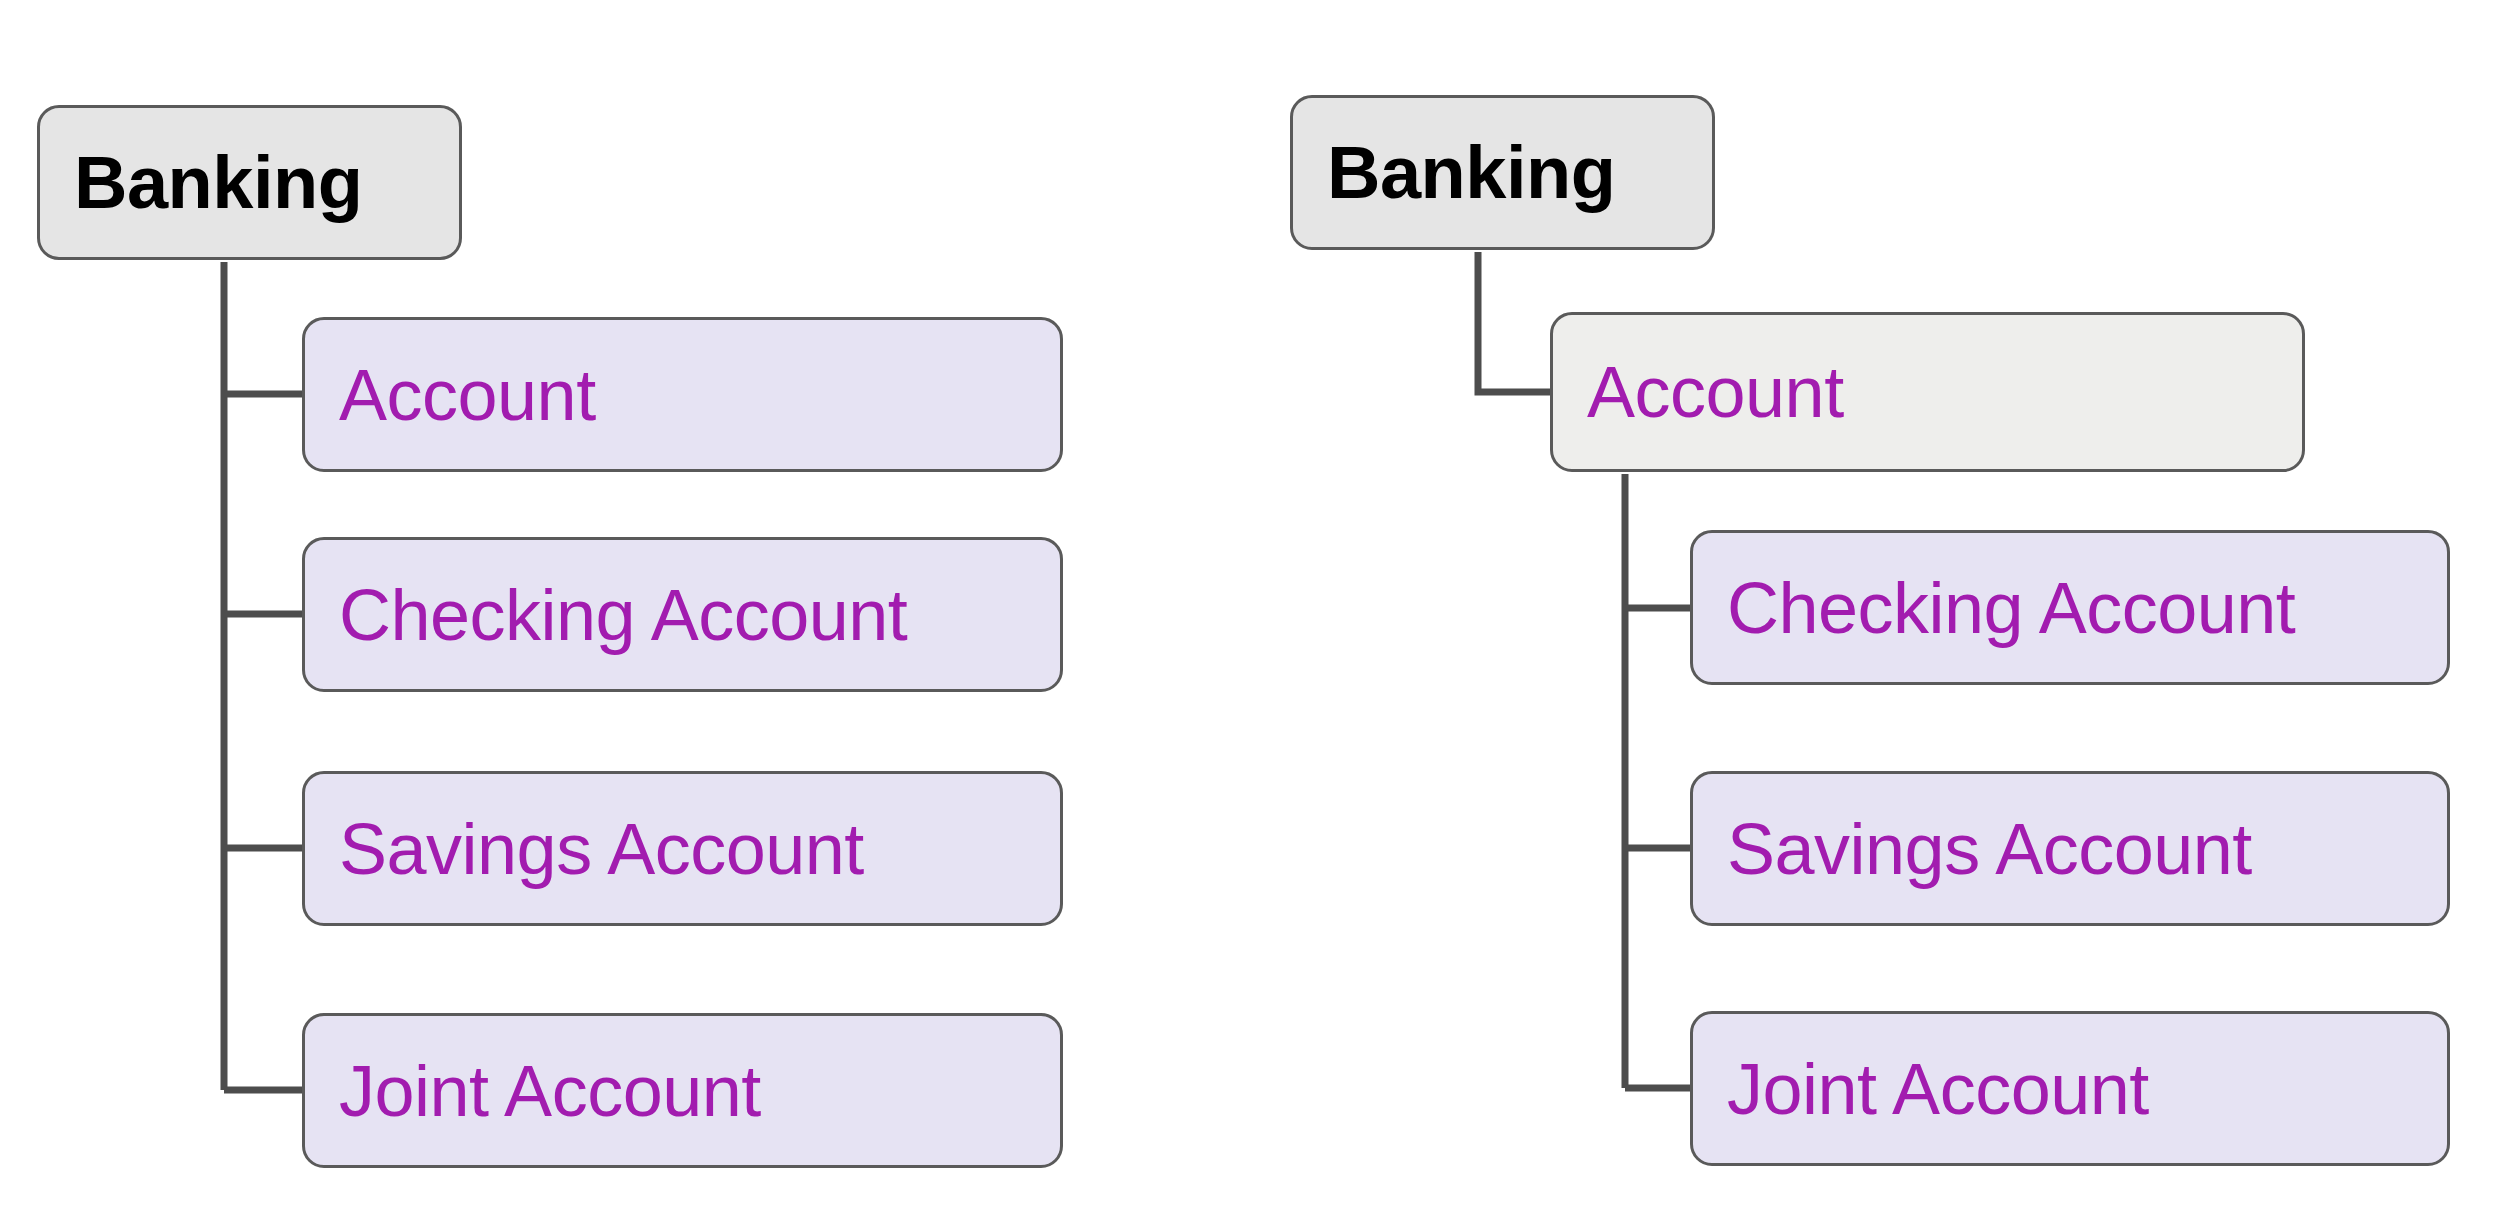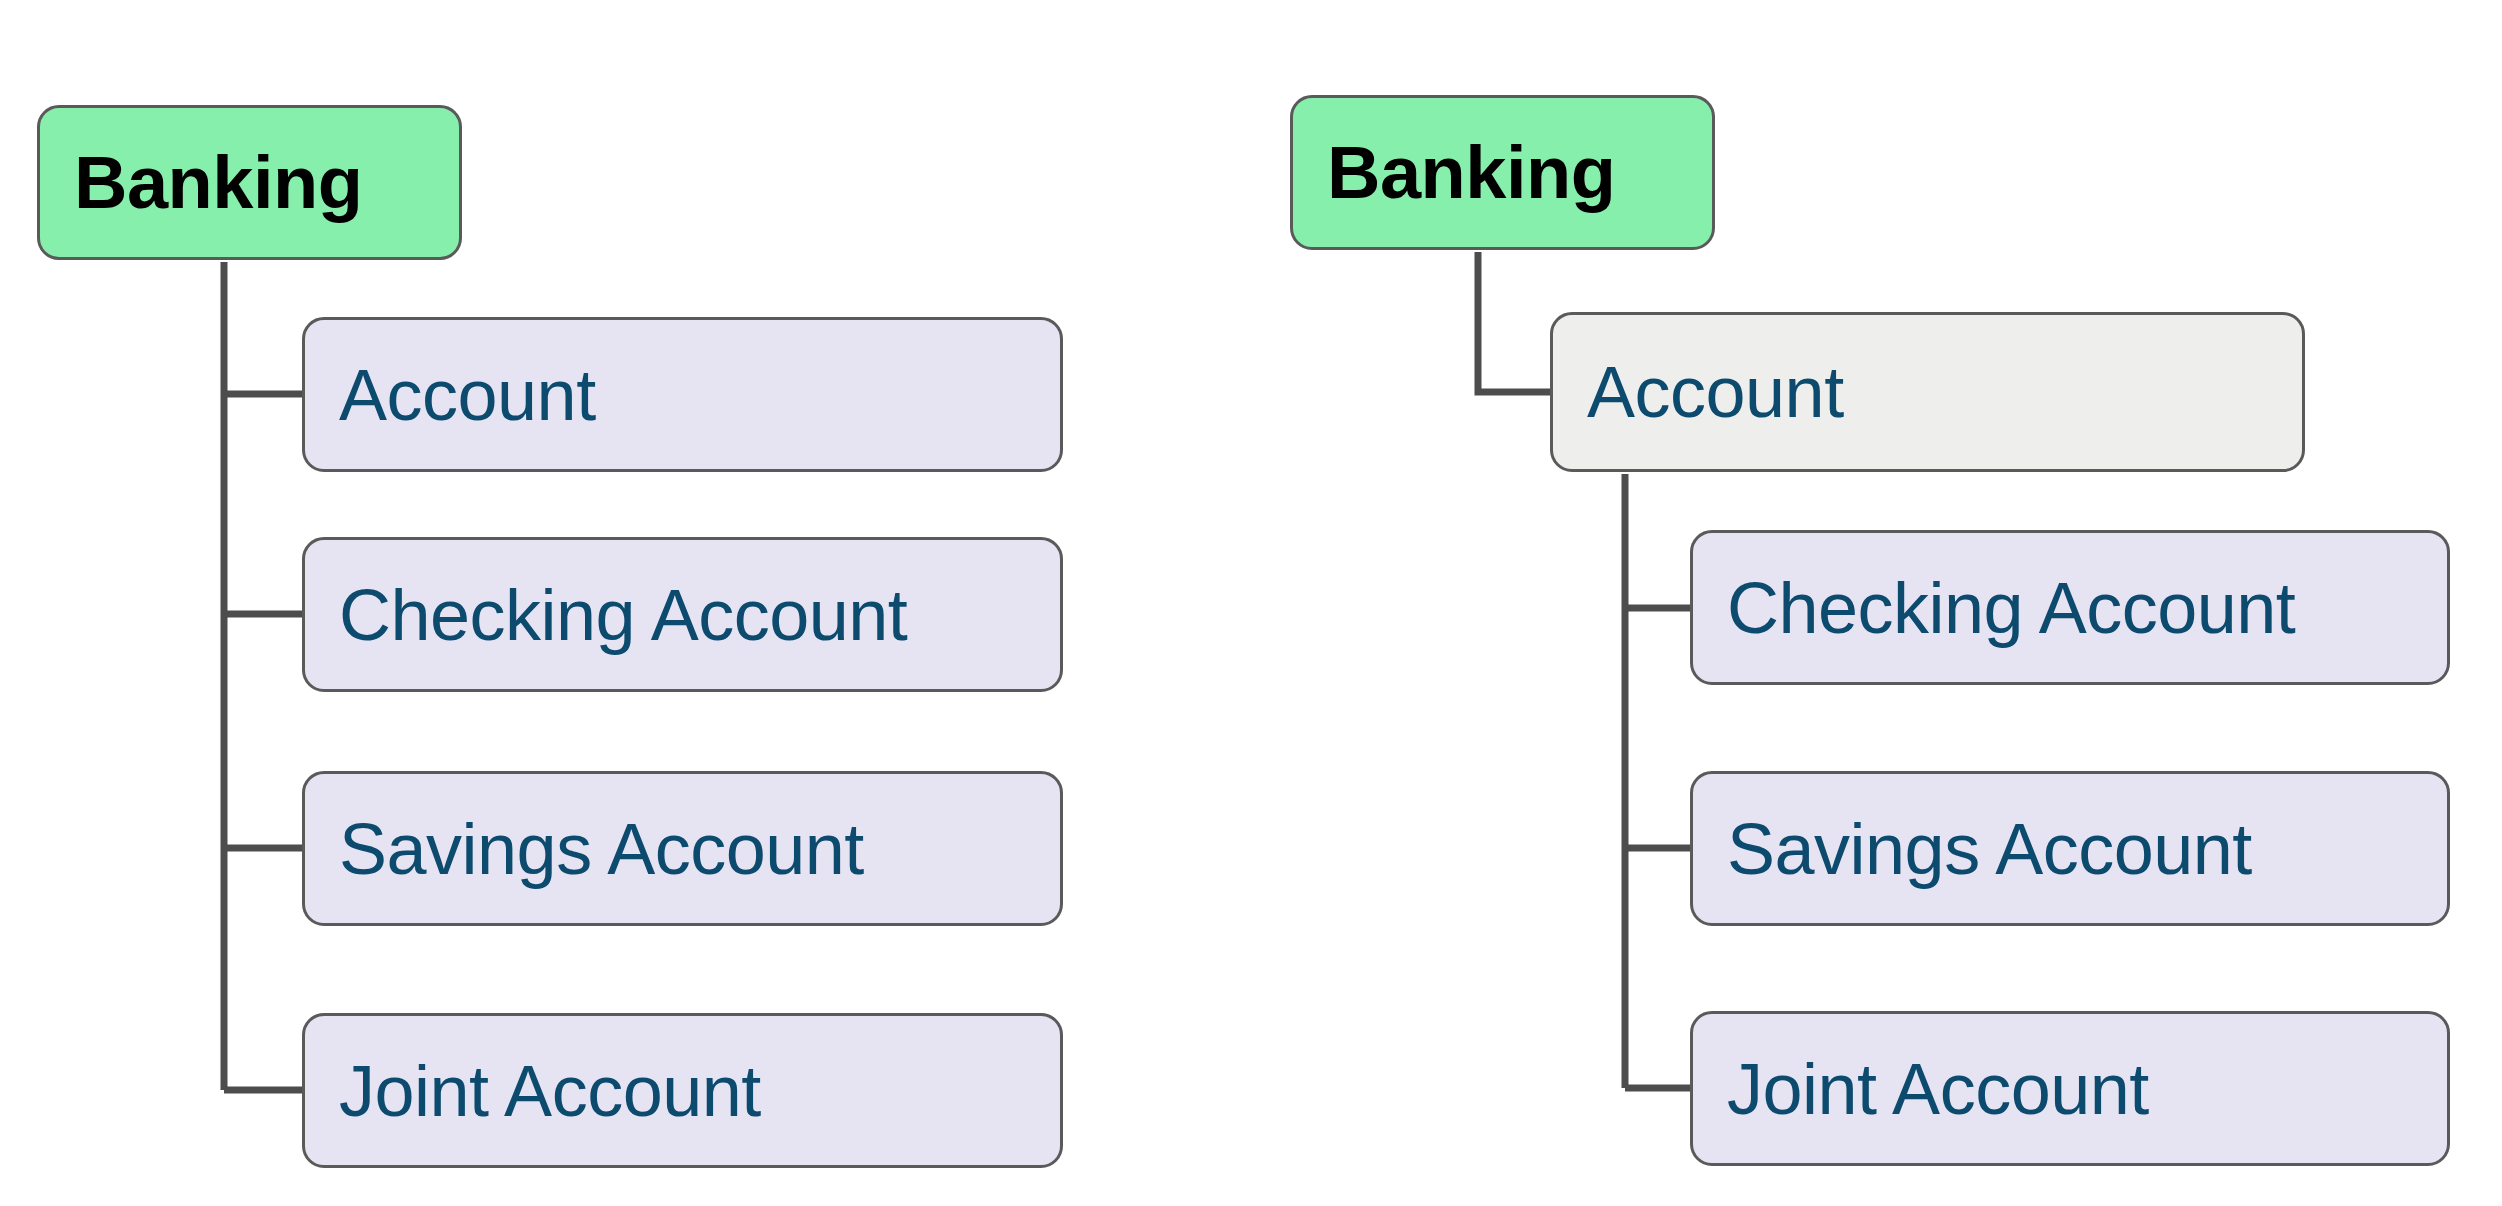--- a/index.html
+++ b/index.html
@@ -32,40 +32,40 @@
     border-radius: 22px;
     padding-left: 34px;
     padding-right: 24px;
     white-space: nowrap;
   }
   .node-label {
     display: block;
     line-height: 1;
   }
   .node.root {
-    background: #86efac;
+    background: #e5e5e5;
     border-color: #5a5a5a;
   }
   .node.root .node-label {
     font-weight: bold;
     font-size: 74px;
     color: #000000;
     letter-spacing: -0.5px;
   }
   .node.branch {
     background: #eeeeec;
   }
   .node.leaf {
     background: #e6e3f3;
   }
   .node.branch .node-label,
   .node.leaf .node-label {
     font-weight: normal;
     font-size: 72px;
-    color: #0c4a6e;
+    color: #a21caf;
     letter-spacing: -0.5px;
   }
 </style>
 </head>
 <body>
 
 <div id="canvas">
 
   <svg class="connectors" viewBox="0 0 2502 1206" width="2502" height="1206">
     <g fill="none" stroke="#4d4d4d" stroke-width="7" stroke-linecap="butt">

